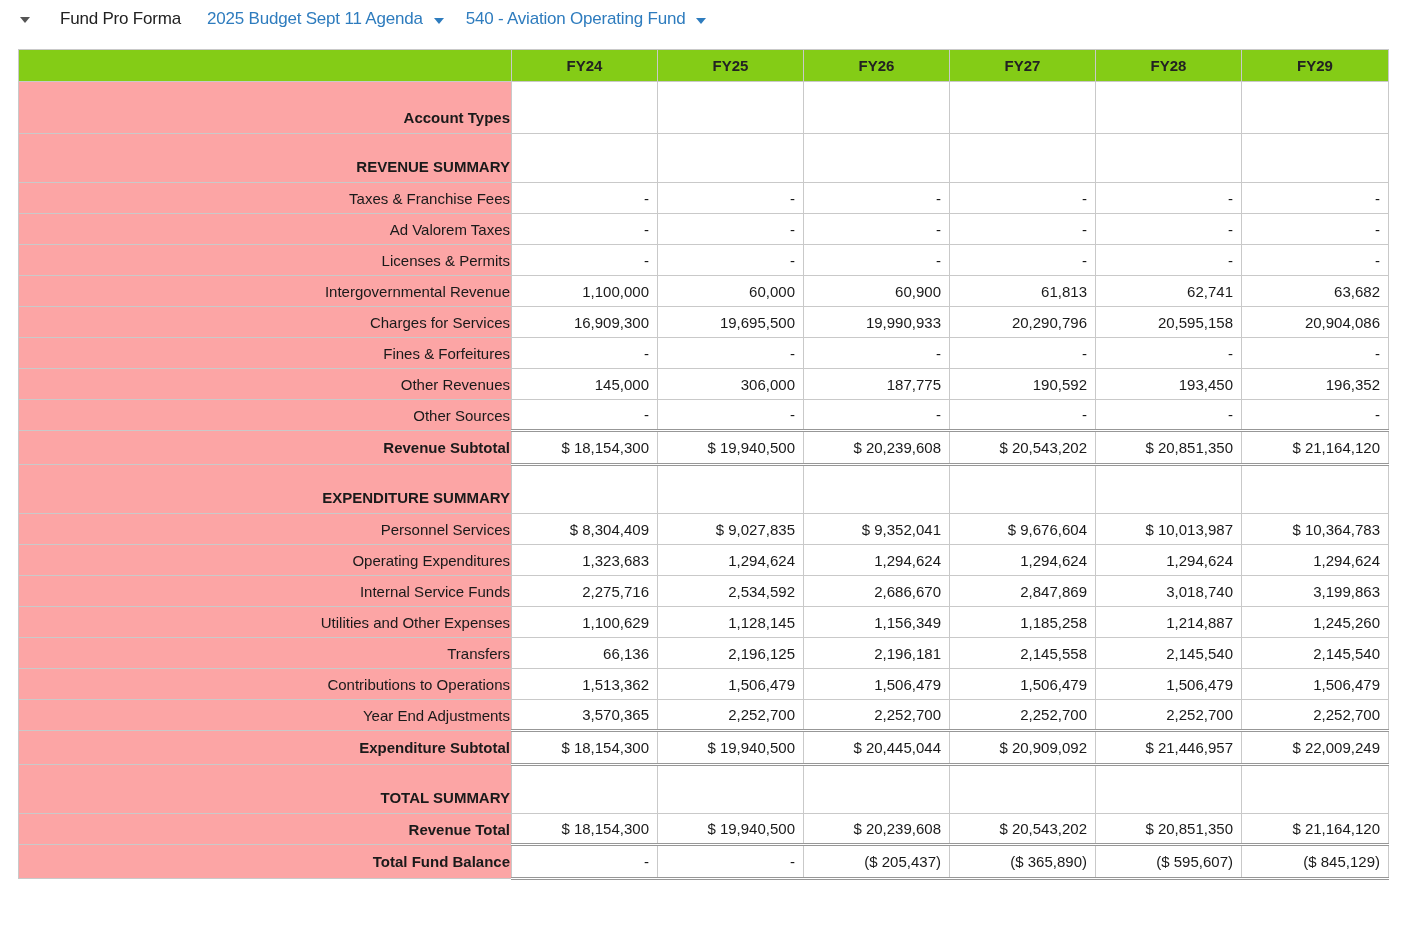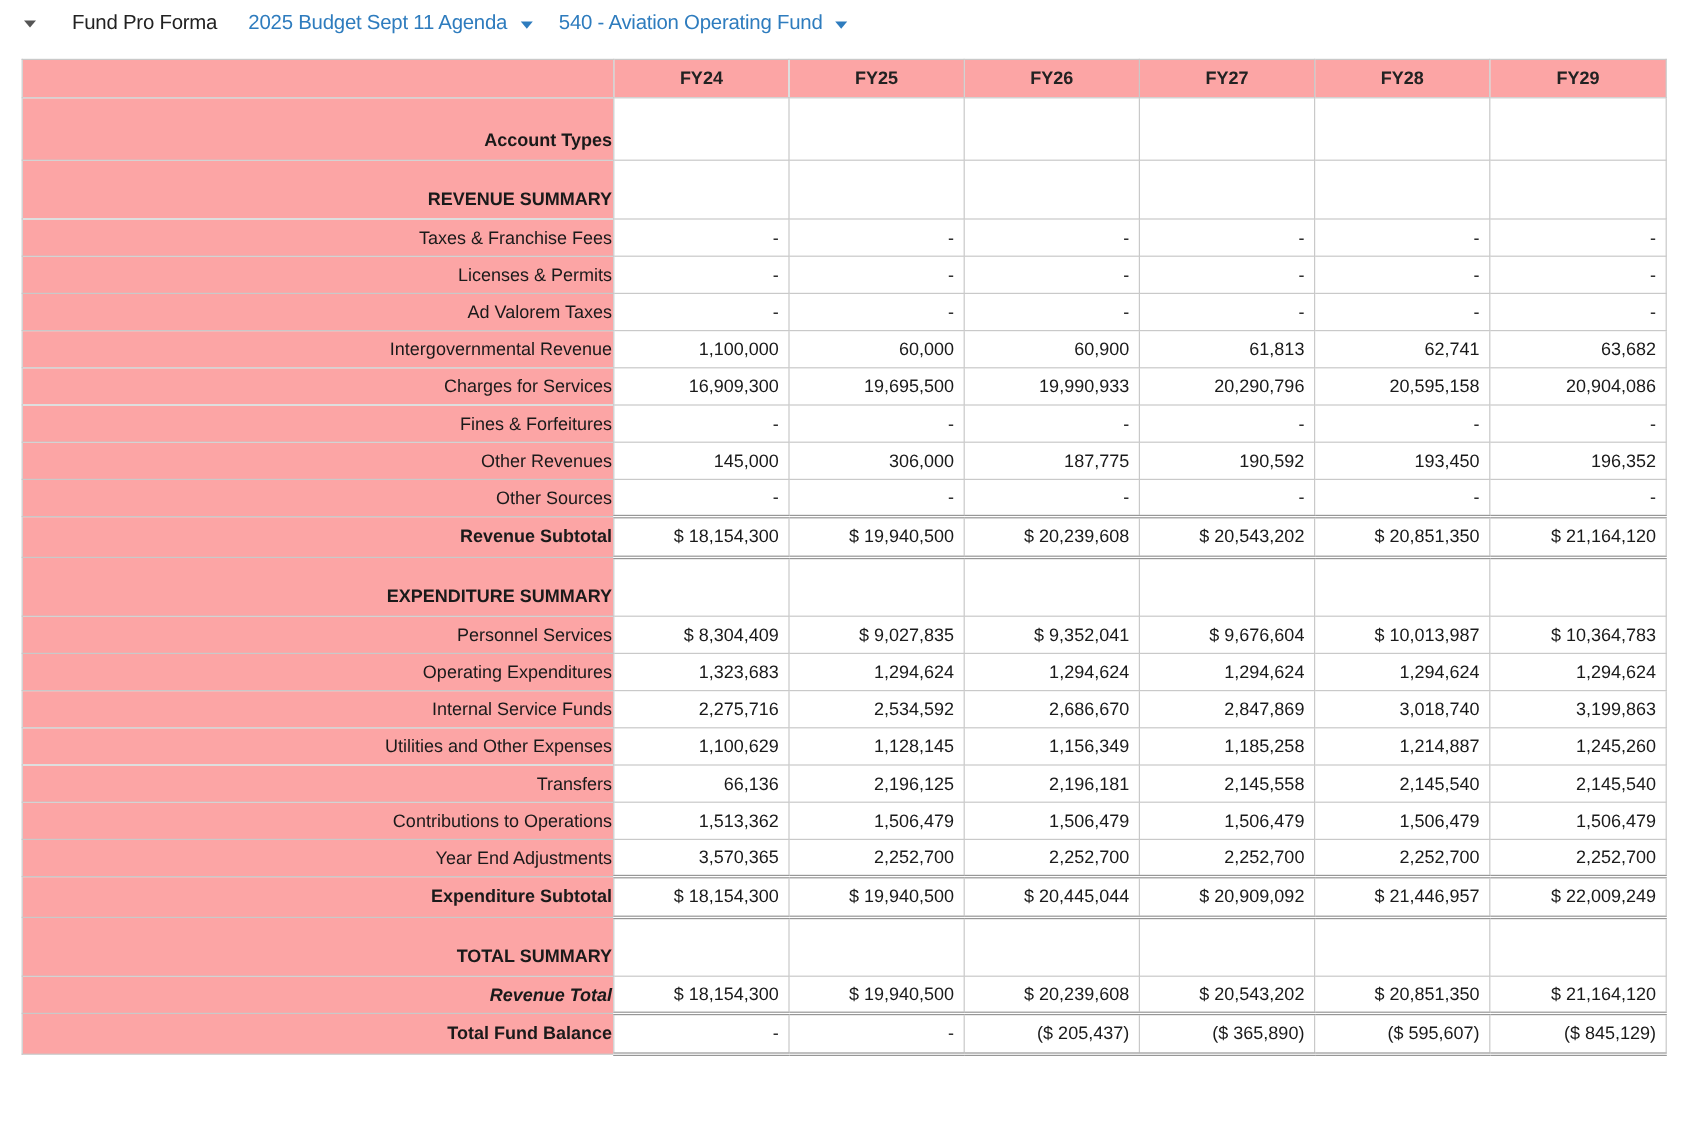--- a/index.html
+++ b/index.html
@@ -62,21 +62,21 @@
     width: 1370px;
   }
   table.proforma th,
   table.proforma td {
     border: 1px solid #c9c9c9;
     font-size: 15px;
     overflow: hidden;
     white-space: nowrap;
   }
   table.proforma thead th {
-    background: #fca5a5;
+    background: #84cc16;
     font-weight: bold;
     text-align: center;
     height: 32px;
     color: #222222;
   }
   td.label {
     background: #fca5a5;
     text-align: right;
     padding-left: 33px;
     color: #1a1a1a;
@@ -113,21 +113,20 @@
     border-top: 3px double #979797;
     border-bottom: 3px double #979797;
     vertical-align: middle;
   }
 
   tr.row-total { height: 31px; }
   tr.row-total td.label {
     font-weight: bold;
     padding-left: 17px;
     vertical-align: middle;
-    font-style: italic;
   }
   tr.row-total td.val { vertical-align: middle; }
 </style>
 </head>
 <body>
 
 <div class="toolbar">
   <span class="collapse-caret"></span>
   <span class="page-title">Fund Pro Forma</span>
   <span class="dd-link first">2025 Budget Sept 11 Agenda</span>
@@ -179,30 +178,30 @@
       <tr class="row-data">
         <td class="label">Taxes &amp; Franchise Fees</td>
         <td class="val">-</td>
         <td class="val">-</td>
         <td class="val">-</td>
         <td class="val">-</td>
         <td class="val">-</td>
         <td class="val">-</td>
       </tr>
       <tr class="row-data">
+        <td class="label">Ad Valorem Taxes</td>
+        <td class="val">-</td>
+        <td class="val">-</td>
+        <td class="val">-</td>
+        <td class="val">-</td>
+        <td class="val">-</td>
+        <td class="val">-</td>
+      </tr>
+      <tr class="row-data">
         <td class="label">Licenses &amp; Permits</td>
-        <td class="val">-</td>
-        <td class="val">-</td>
-        <td class="val">-</td>
-        <td class="val">-</td>
-        <td class="val">-</td>
-        <td class="val">-</td>
-      </tr>
-      <tr class="row-data">
-        <td class="label">Ad Valorem Taxes</td>
         <td class="val">-</td>
         <td class="val">-</td>
         <td class="val">-</td>
         <td class="val">-</td>
         <td class="val">-</td>
         <td class="val">-</td>
       </tr>
       <tr class="row-data">
         <td class="label">Intergovernmental Revenue</td>
         <td class="val">1,100,000</td>

